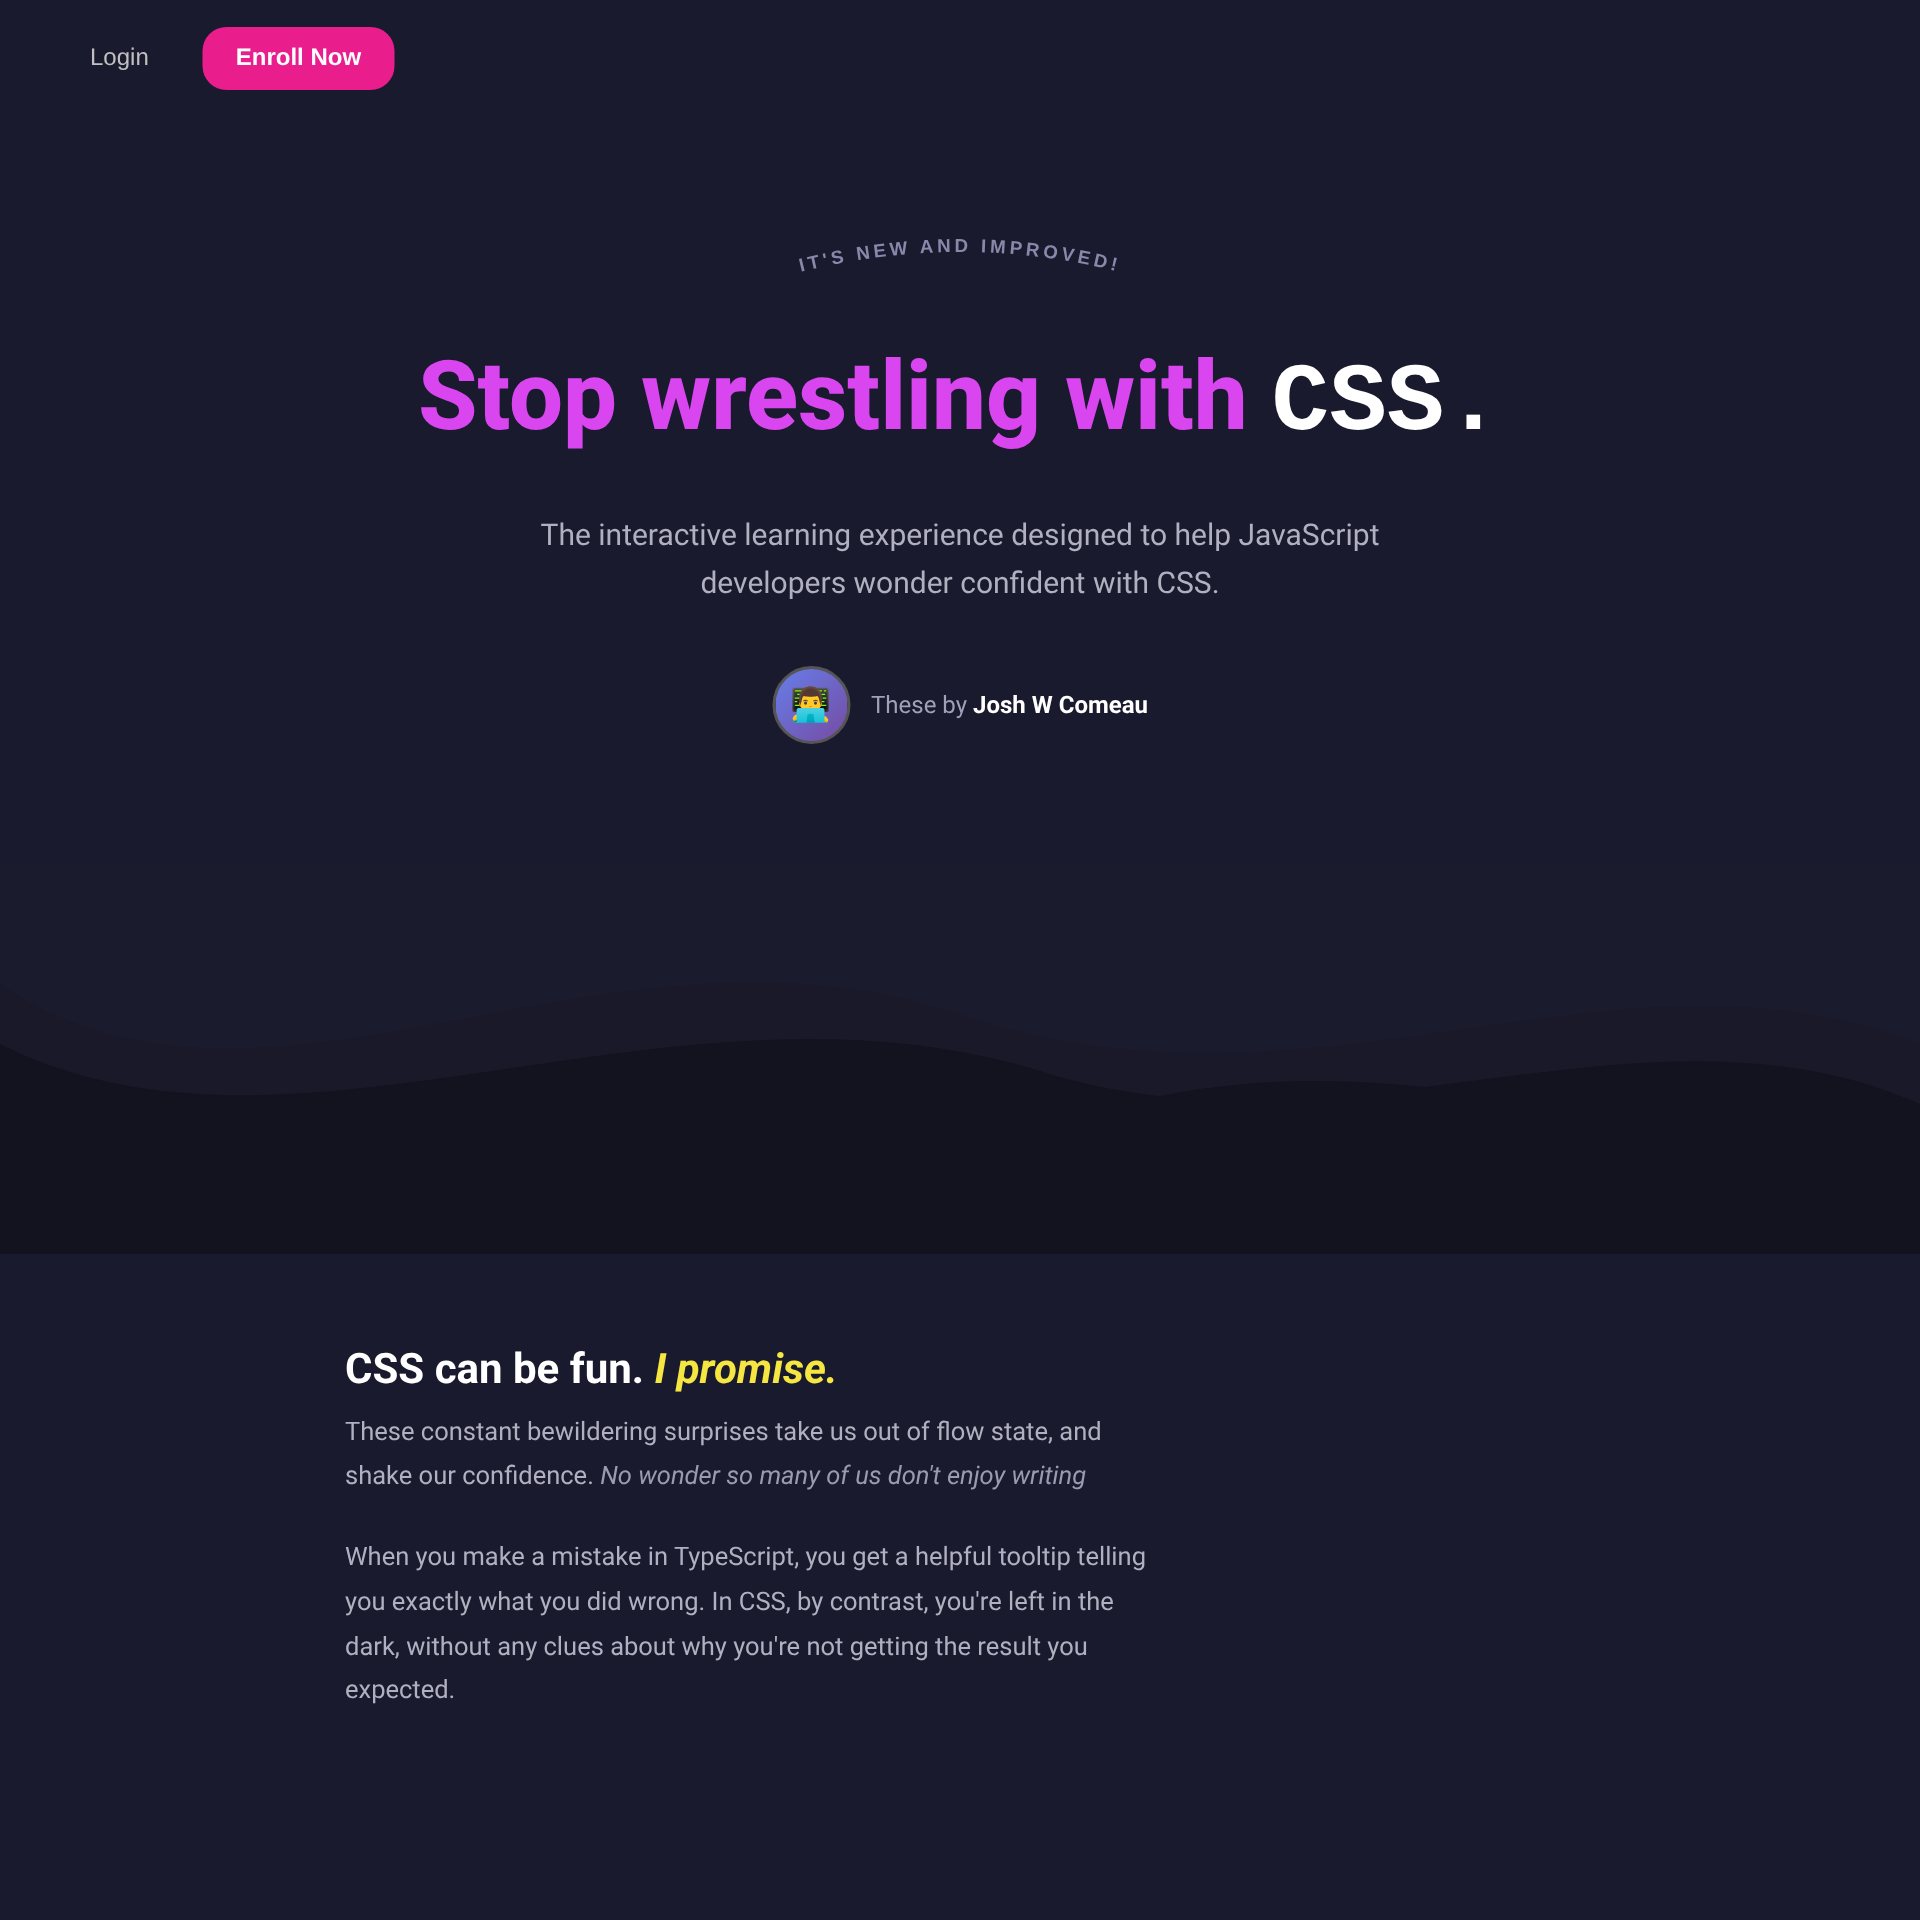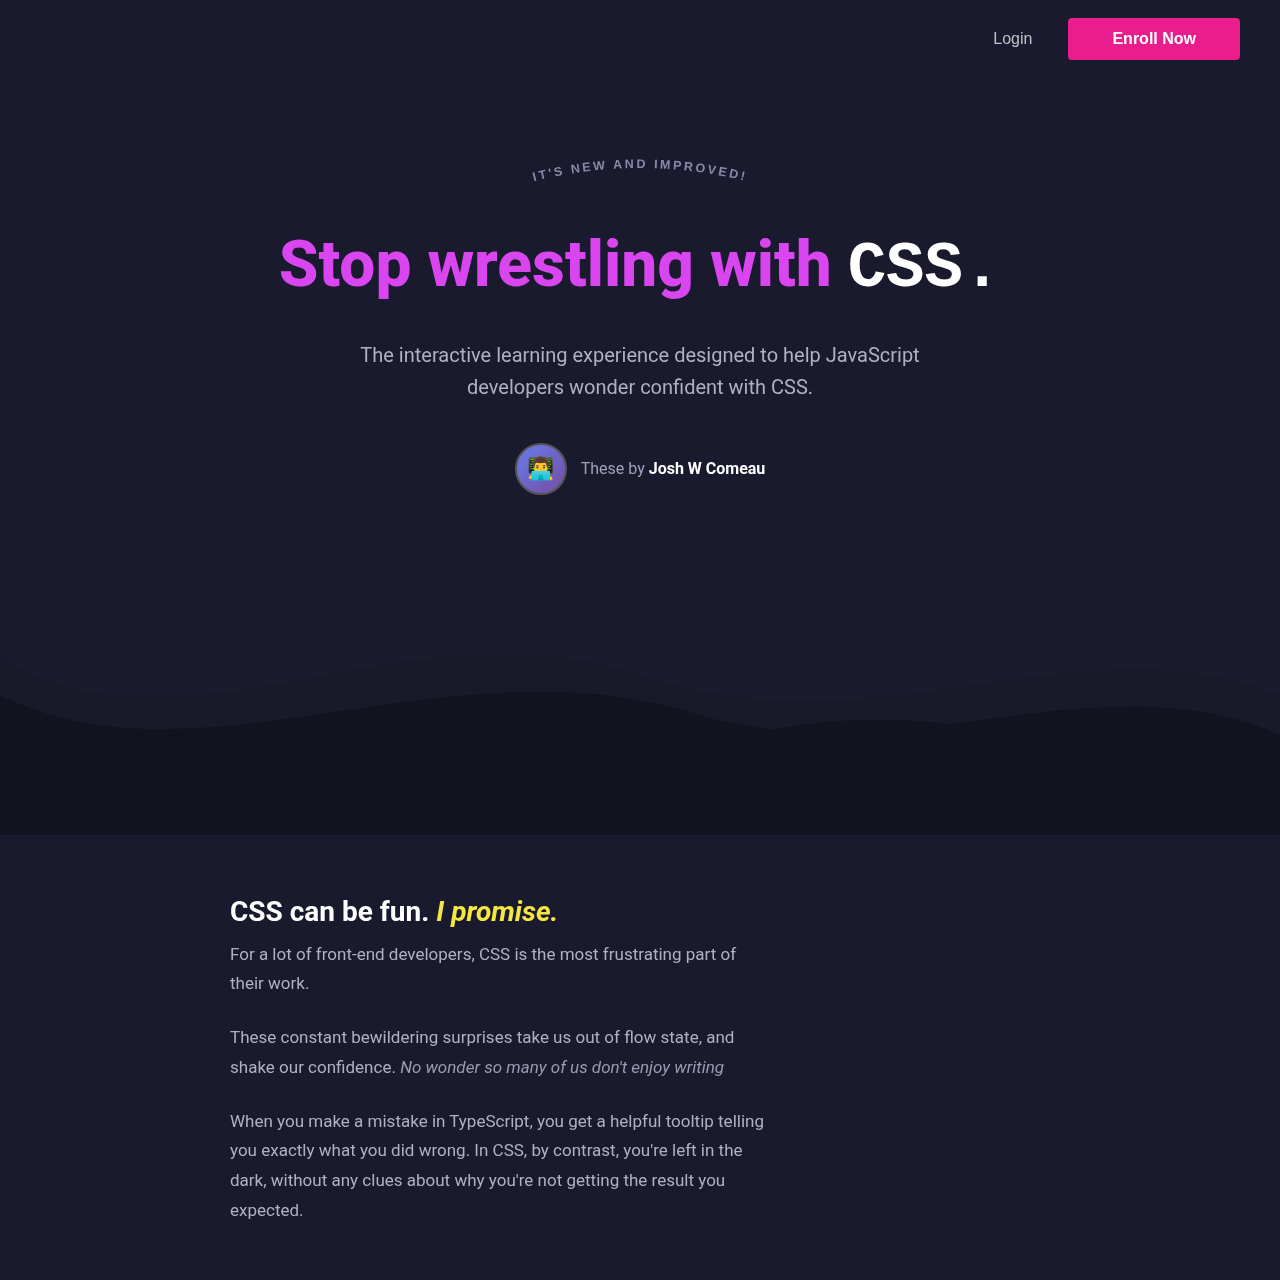--- a/index.html
+++ b/index.html
@@ -12,21 +12,20 @@
       background-color: #1a1a2e;
       color: #e0e0e0;
       font-family: -apple-system, BlinkMacSystemFont, 'Segoe UI', Roboto, sans-serif;
       min-height: 1280px;
       overflow-x: hidden;
     }
 
     
     .navbar {
       display: flex;
-      justify-content: flex-end;
       align-items: center;
       padding: 18px 40px;
       gap: 16px;
       position: relative;
       z-index: 10;
     }
 
     .login-btn {
       background: transparent;
       border: none;
@@ -36,22 +35,22 @@
       padding: 12px 20px;
     }
 
     .enroll-btn {
       background: #e91e8c;
       border: none;
       color: #fff;
       font-size: 16px;
       font-weight: 600;
       cursor: pointer;
-      padding: 12px 44px;
-      border-radius: 4px;
+      padding: 12px 22px;
+      border-radius: 16px;
     }
 
     
     .hero {
       text-align: center;
       padding: 60px 40px 40px;
       position: relative;
       z-index: 5;
     }
 
@@ -225,21 +224,20 @@
     <path d="M0,180 C250,120 500,220 750,160 C950,110 1100,200 1280,180 L1280,260 L0,260 Z" fill="#13131f"></path>
   </svg>
 </div>
 
 <section class="content-section">
 
   <h2 class="css-fun-heading">
     <span>CSS can be fun. </span><span class="promise">I promise.</span>
   </h2>
 
-  <p class="content-para">For a lot of front-end developers, CSS is the most frustrating part of their work.</p>
 
   <p class="content-para">
     <span>These constant bewildering surprises take us out of flow state, and shake our confidence. </span><span class="italic-end">No wonder so many of us don't enjoy writing</span>
   </p>
 
   <p class="content-para">When you make a mistake in TypeScript, you get a helpful tooltip telling you exactly what you did wrong. In CSS, by contrast, you're left in the dark, without any clues about why you're not getting the result you expected.</p>
 
 </section>
 
 </body></html>

